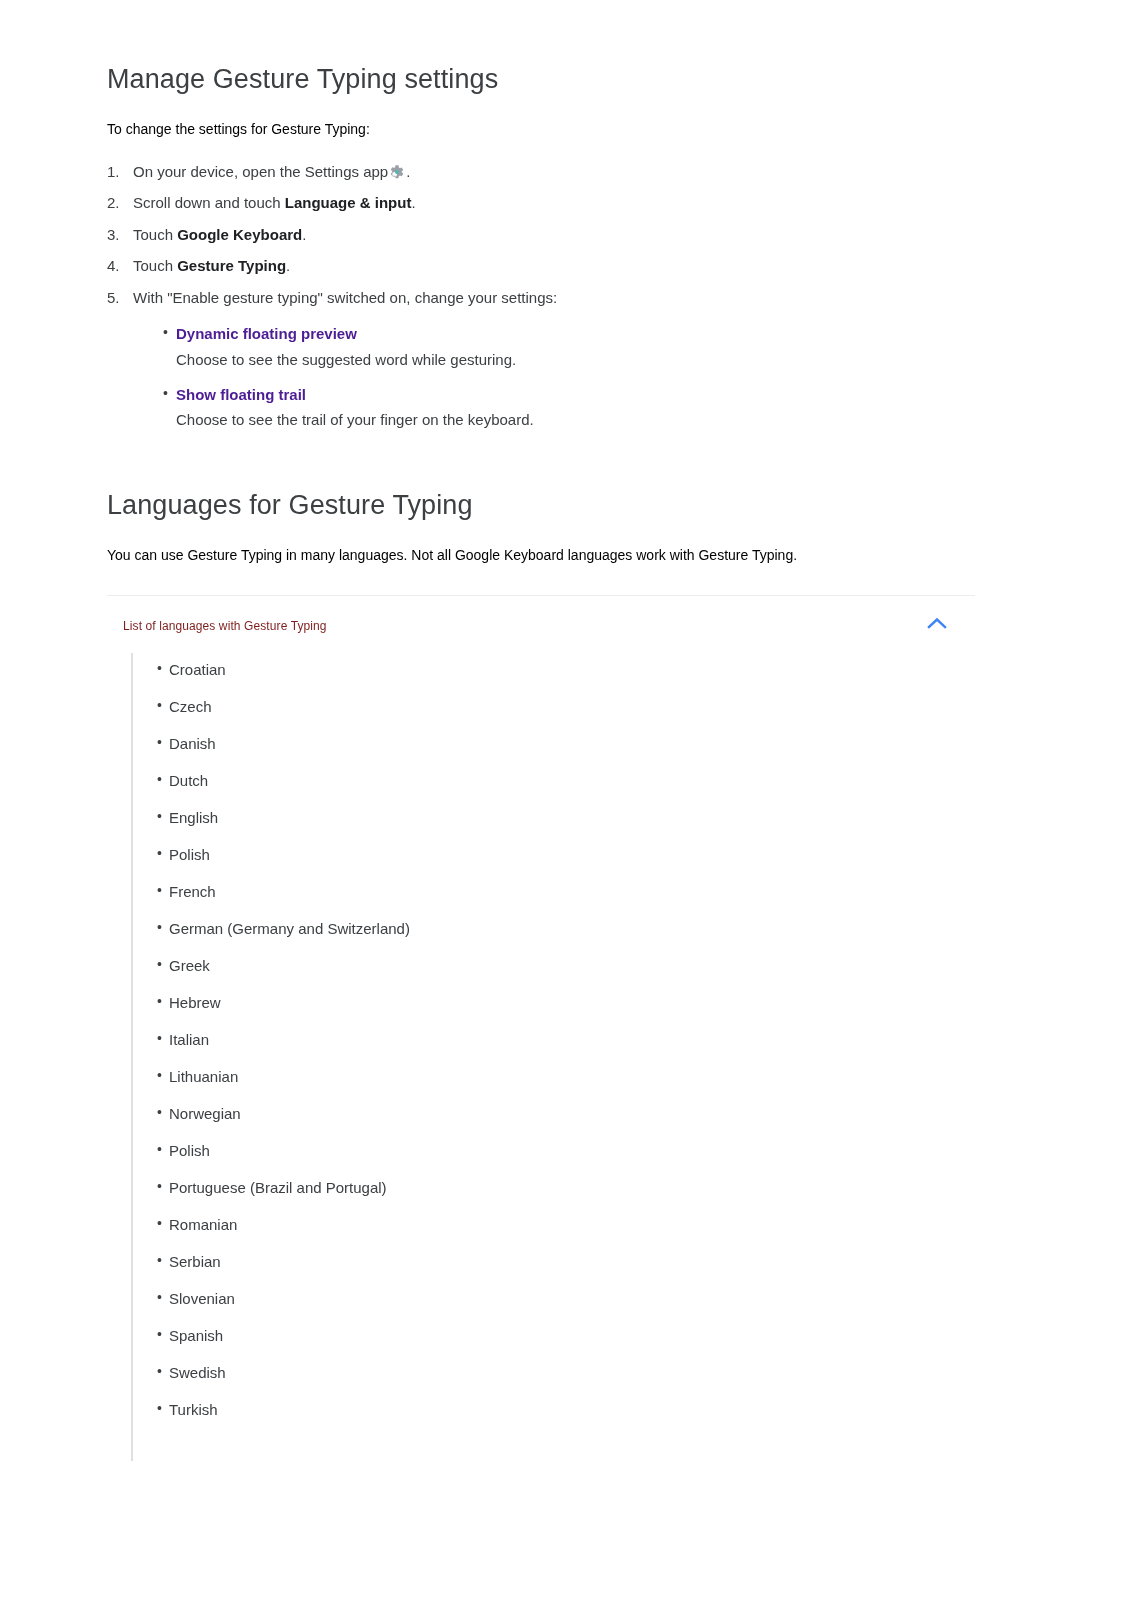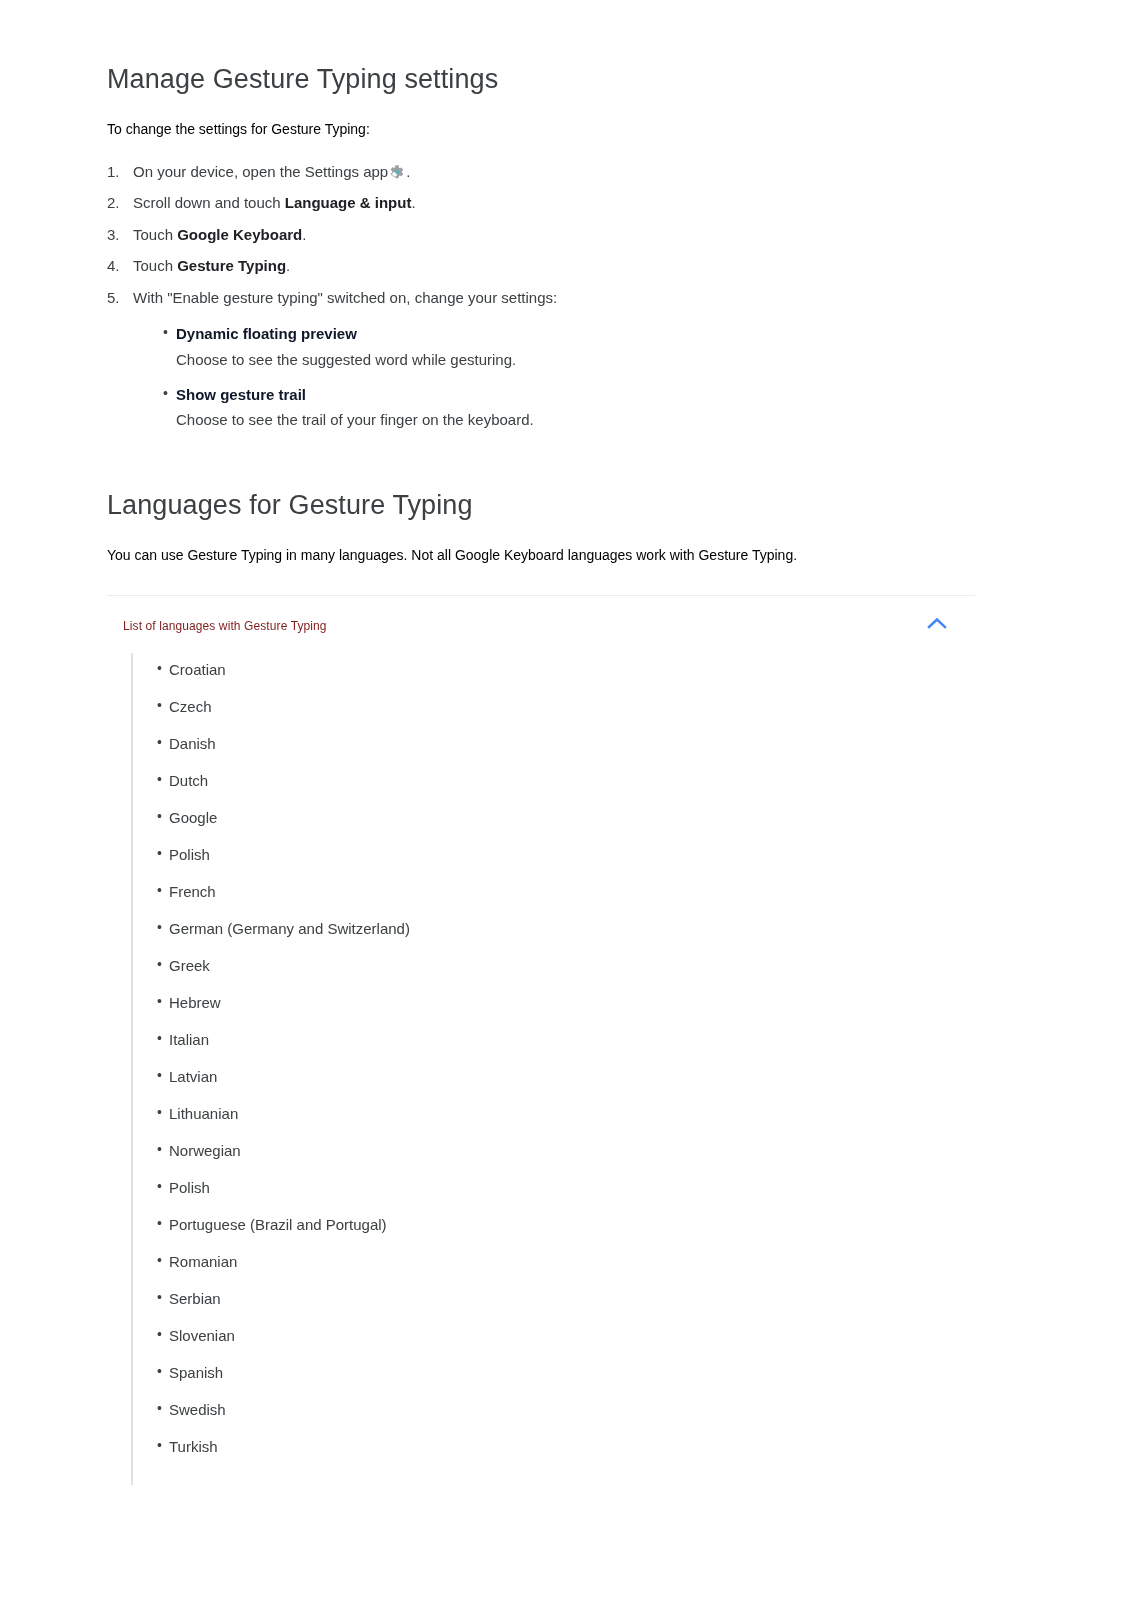--- a/index.html
+++ b/index.html
@@ -104,21 +104,21 @@
     font-size: 14px;
   }
   ul.substeps > li:last-child {
     margin-bottom: 0;
   }
   .sub-title {
     display: block;
     padding-left: 13px;
     font-size: 15px;
     font-weight: 700;
-    color: #0f172a;
+    color: #4c1d95;
     line-height: 1.5;
   }
   .sub-desc {
     display: block;
     padding-left: 13px;
     font-size: 15px;
     font-weight: 400;
     color: #3c4043;
     line-height: 1.6;
     margin-top: 2px;
@@ -221,21 +221,21 @@
       </li>
 
       <li>
         <span class="step-text">With "Enable gesture typing" switched on, change your settings:</span>
         <ul class="substeps">
           <li>
             <span class="sub-title">Dynamic floating preview</span>
             <span class="sub-desc">Choose to see the suggested word while gesturing.</span>
           </li>
           <li>
-            <span class="sub-title">Show gesture trail</span>
+            <span class="sub-title">Show floating trail</span>
             <span class="sub-desc">Choose to see the trail of your finger on the keyboard.</span>
           </li>
         </ul>
       </li>
 
     </ol>
 
     <div class="section-two">
       <h1 class="section-heading">Languages for Gesture Typing</h1>
 
@@ -252,28 +252,27 @@
             </svg>
           </span>
         </div>
 
         <div class="lang-panel">
           <ul class="lang-list">
             <li>Croatian</li>
             <li>Czech</li>
             <li>Danish</li>
             <li>Dutch</li>
-            <li>Google</li>
+            <li>English</li>
             <li>Polish</li>
             <li>French</li>
             <li>German (Germany and Switzerland)</li>
             <li>Greek</li>
             <li>Hebrew</li>
             <li>Italian</li>
-            <li>Latvian</li>
             <li>Lithuanian</li>
             <li>Norwegian</li>
             <li>Polish</li>
             <li>Portuguese (Brazil and Portugal)</li>
             <li>Romanian</li>
             <li>Serbian</li>
             <li>Slovenian</li>
             <li>Spanish</li>
             <li>Swedish</li>
             <li>Turkish</li>

